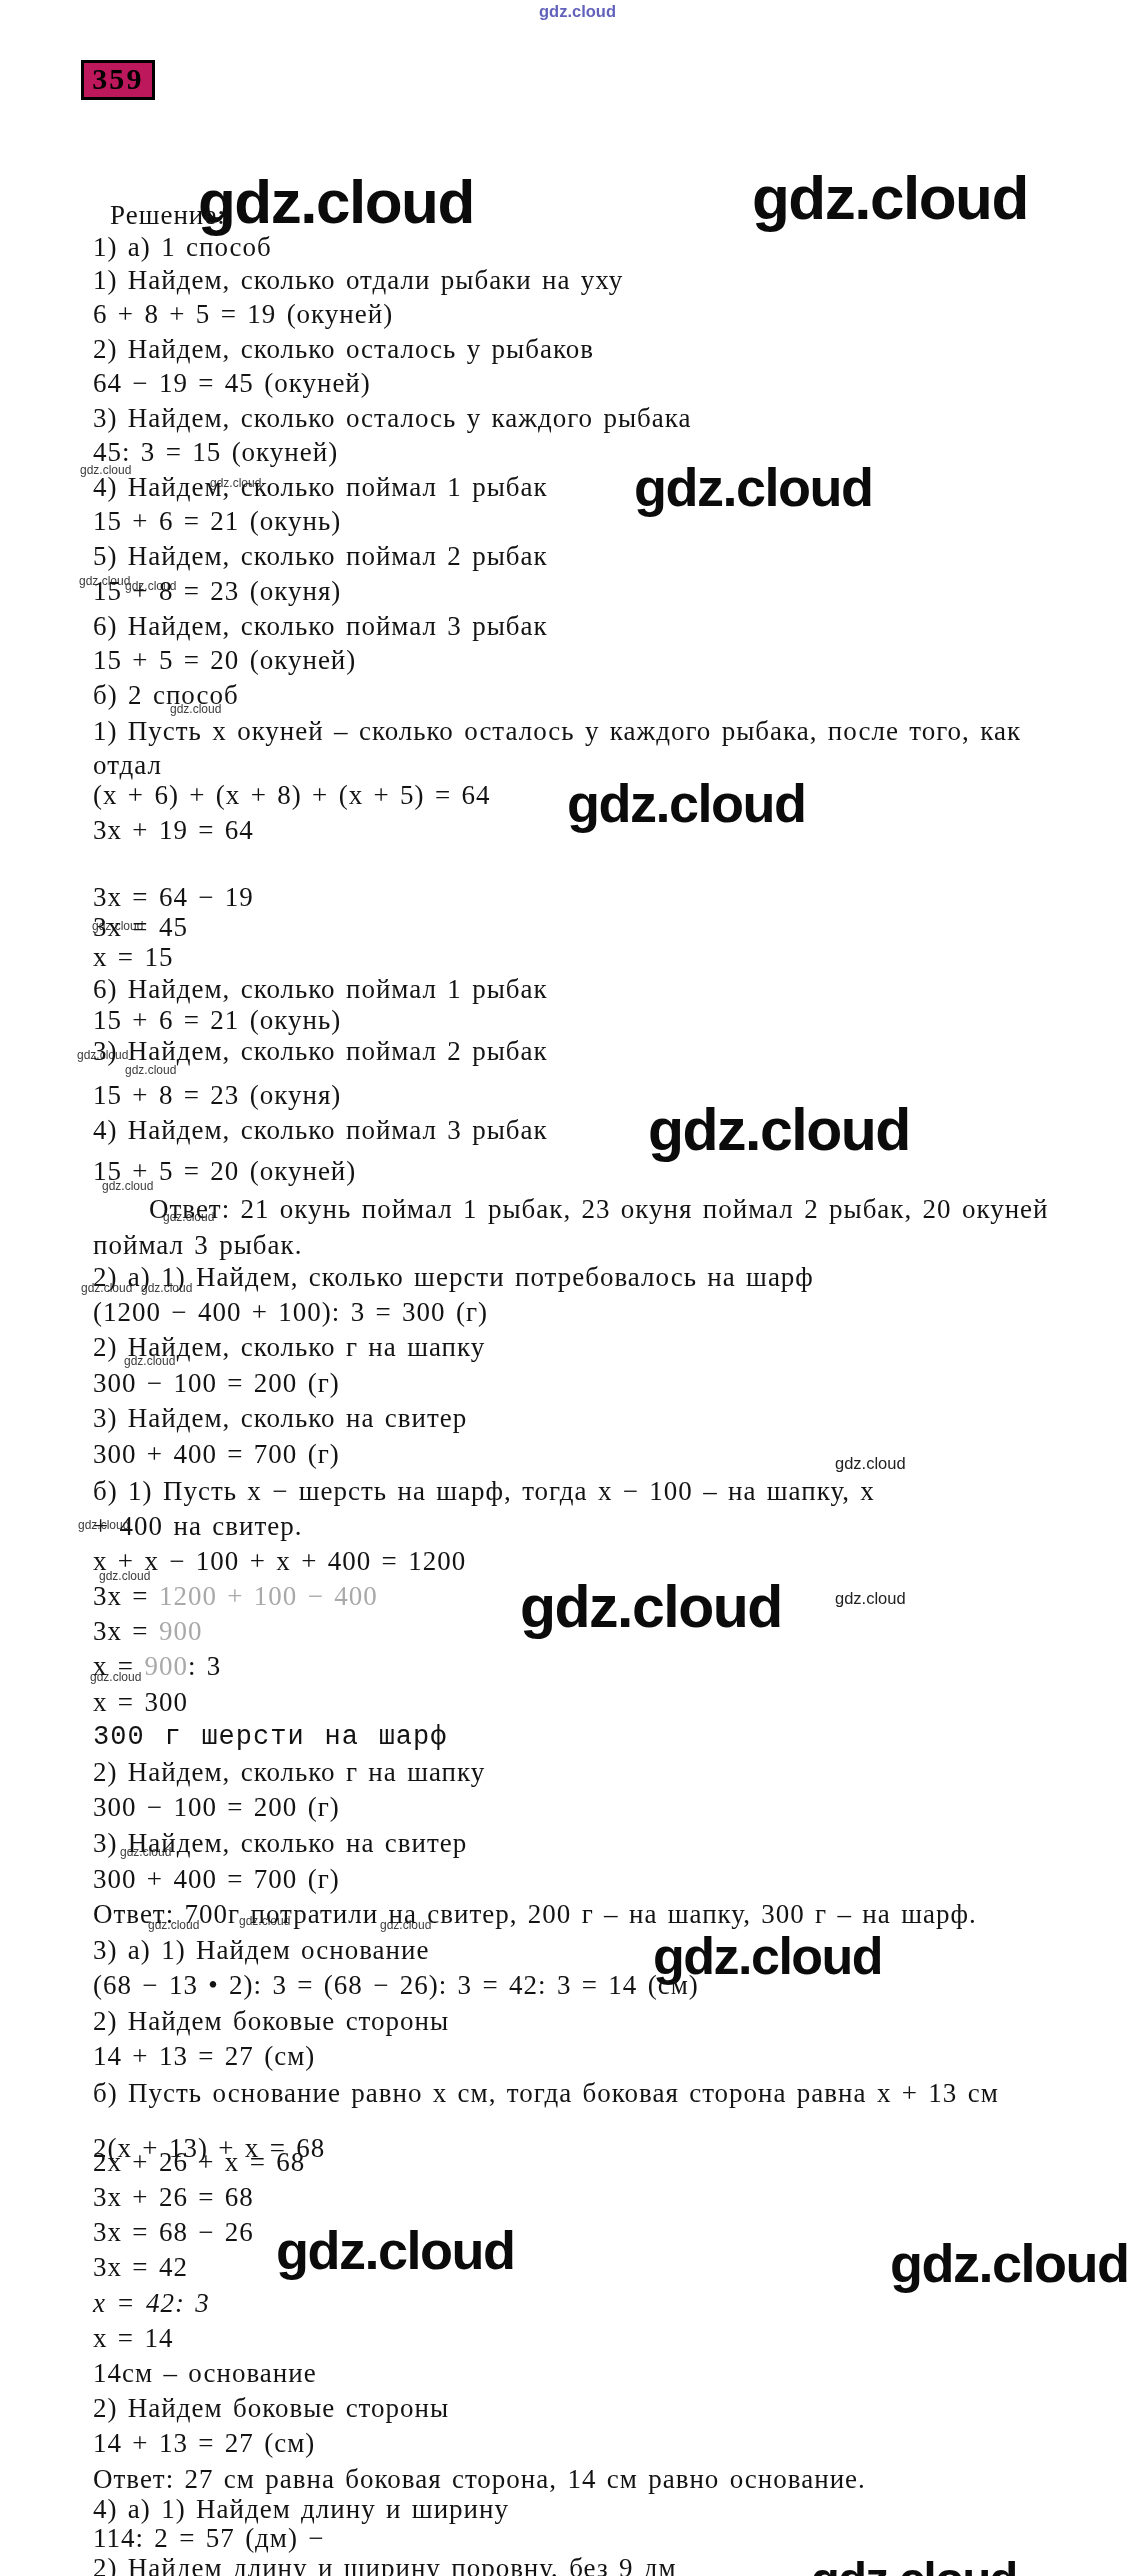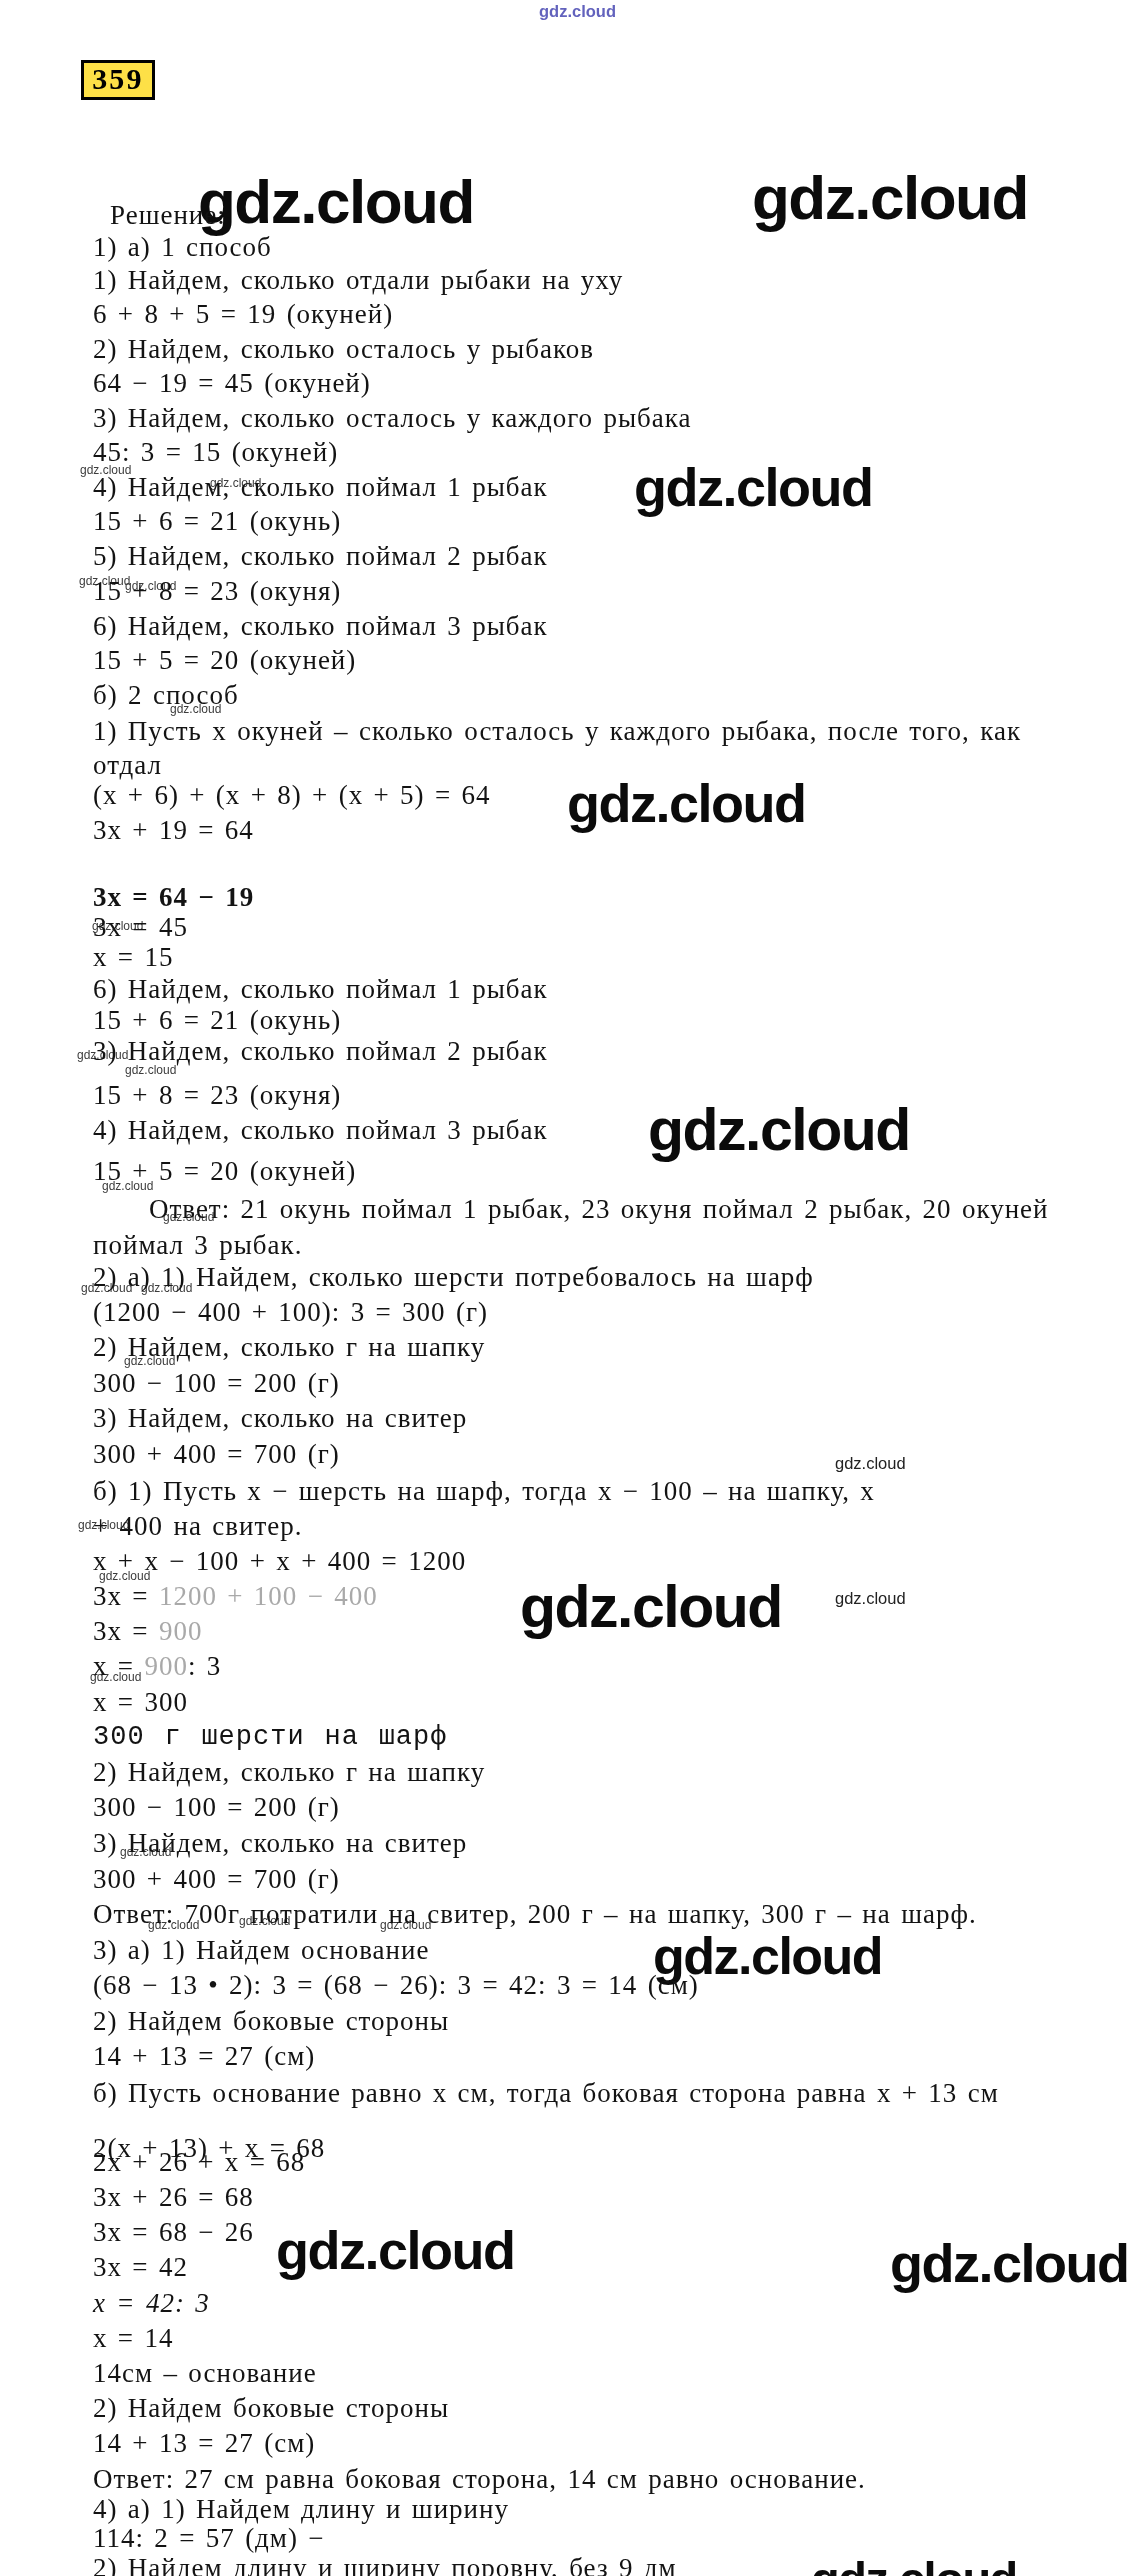--- a/index.html
+++ b/index.html
@@ -10,21 +10,21 @@
     overflow:hidden;
     font-family:"Liberation Serif", serif;
   }
   .num-box{
     position:absolute;left:81px;top:60px;
     border:3.6px solid #000;
     padding:1px 8.2px 3.1px 8.2px;
     font-family:"Liberation Serif", serif;
     font-weight:700;font-size:30px;color:#000;
     letter-spacing:2.1px;line-height:1;
-    background:#fde047;
+    background:#be185d;
   }
   .line{
     position:absolute;
     font-size:27px;line-height:1.05;
     color:#131313;
     letter-spacing:1px;word-spacing:2.6px;
     white-space:pre;
   }
   .line .faded{color:#a9a9a9;}
   .wm{
@@ -94,21 +94,21 @@
       <div class="line" style="top: 507px; left: 93px;"><span>15 + 6 = 21 (окунь)</span></div>
       <div class="line" style="top: 542px; left: 93px;"><span>5) Найдем, сколько поймал 2 рыбак</span></div>
       <div class="line" style="top: 577px; left: 93px;"><span>15 + 8 = 23 (окуня)</span></div>
       <div class="line" style="top: 612px; left: 93px;"><span>6) Найдем, сколько поймал 3 рыбак</span></div>
       <div class="line" style="top: 646px; left: 93px;"><span>15 + 5 = 20 (окуней)</span></div>
       <div class="line" style="top: 681px; left: 93px;"><span>б) 2 способ</span></div>
       <div class="line" style="top: 717px; left: 93px;"><span>1) Пусть х окуней – сколько осталось у каждого рыбака, после того, как</span></div>
       <div class="line" style="top: 751px; left: 93px;"><span>отдал</span></div>
       <div class="line" style="top: 781px; left: 93px;"><span>(х + 6) + (х + 8) + (х + 5) = 64</span></div>
       <div class="line" style="top: 816px; left: 93px;"><span>3х + 19 = 64</span></div>
-      <div class="line" style="top: 883px; left: 93px; font-weight: bold;"><span>3х = 64 − 19</span></div>
+      <div class="line" style="top: 883px; left: 93px;"><span>3х = 64 − 19</span></div>
       <div class="line" style="top: 913px; left: 93px;"><span>3х = 45</span></div>
       <div class="line" style="top: 943px; left: 93px;"><span>х = 15</span></div>
       <div class="line" style="top: 975px; left: 93px;"><span>6) Найдем, сколько поймал 1 рыбак</span></div>
       <div class="line" style="top: 1006px; left: 93px;"><span>15 + 6 = 21 (окунь)</span></div>
       <div class="line" style="top: 1037px; left: 93px;"><span>3) Найдем, сколько поймал 2 рыбак</span></div>
       <div class="line" style="top: 1081px; left: 93px;"><span>15 + 8 = 23 (окуня)</span></div>
       <div class="line" style="top: 1116px; left: 93px;"><span>4) Найдем, сколько поймал 3 рыбак</span></div>
       <div class="line" style="top: 1157px; left: 93px;"><span>15 + 5 = 20 (окуней)</span></div>
       <div class="line" style="top: 1195px; left: 101px; margin-left: 48px;"><span>Ответ: 21 окунь поймал 1 рыбак, 23 окуня поймал 2 рыбак, 20 окуней</span></div>
       <div class="line" style="top: 1231px; left: 93px;"><span>поймал 3 рыбак.</span></div>

